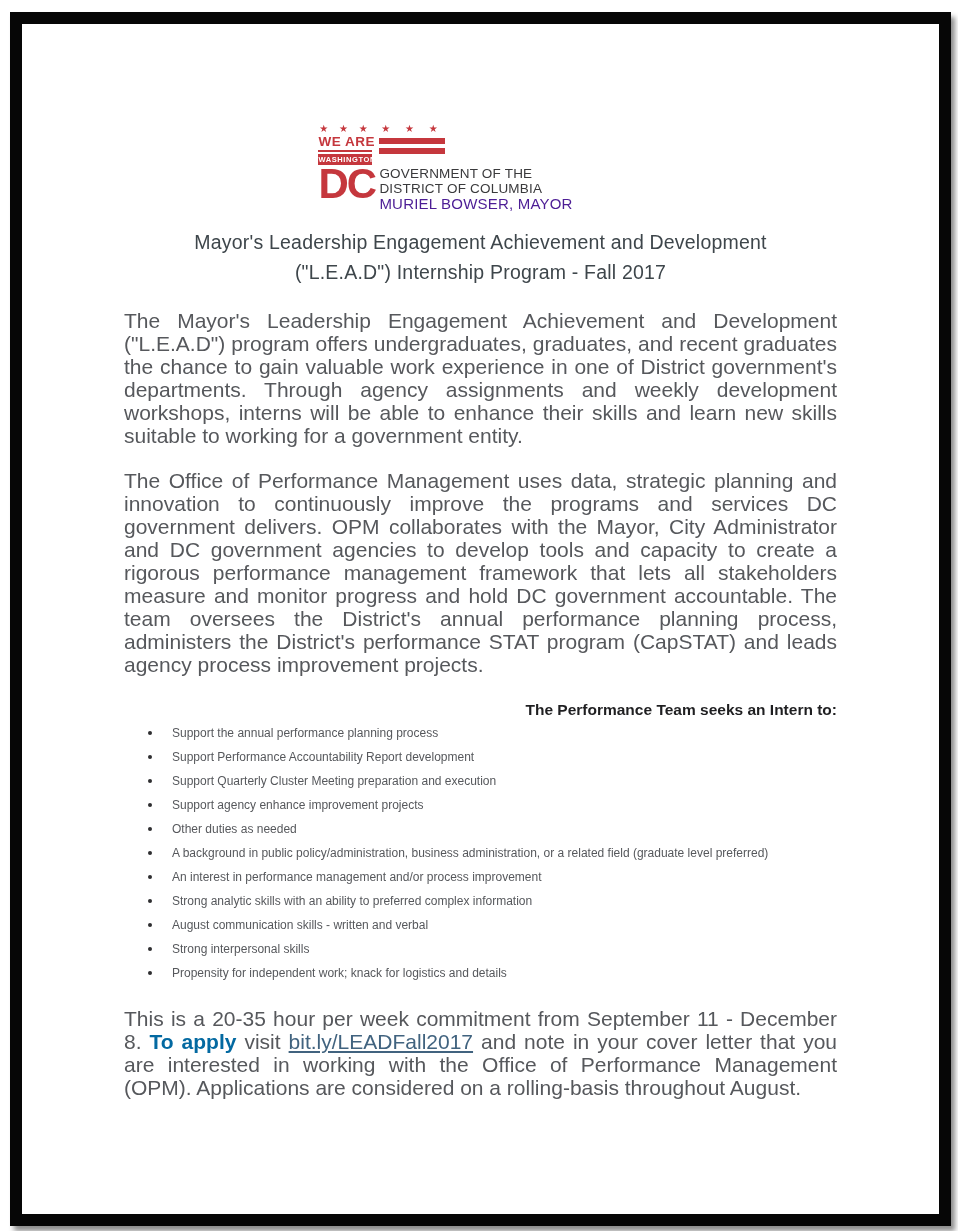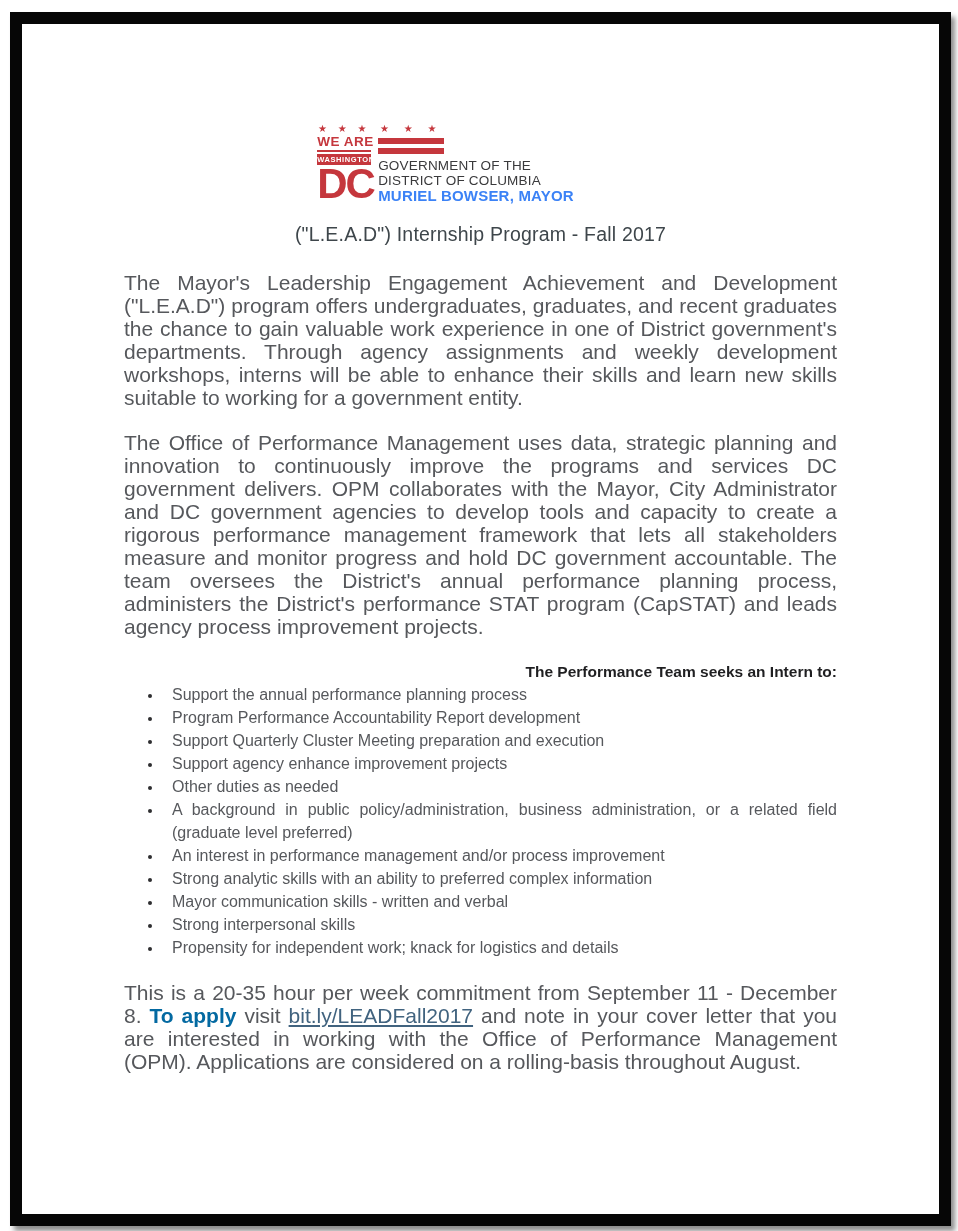--- a/index.html
+++ b/index.html
@@ -87,31 +87,31 @@
     align-items: flex-start;
     padding-top: 0px;
   }
   .flag { width: 66px; }
   .flag-stars { letter-spacing: 6px; }
   .flag-bar {
     height: 6px;
     background: var(--brand-red, #C5373D);
     margin-top: 4px;
   }
-  .gov-text { margin-top: 5px; }
+  .gov-text { margin-top: 13px; }
   .gov-line {
     color: #3a3a3c;
     font-size: 13.5px;
     line-height: 14.5px;
     letter-spacing: 0.2px;
     white-space: nowrap;
   }
   .gov-mayor {
-    color: #3b82f6;
-    font-weight: bold;
+    color: #4c1d95;
+    font-weight: normal;
     font-size: 15px;
     line-height: 16px;
     letter-spacing: 0.2px;
     white-space: nowrap;
   }
 
   
   .title {
     margin: 15px 0 0 0;
     text-align: center;
@@ -138,21 +138,21 @@
     font-weight: bold;
     color: var(--heading-text, #1F1F21);
     text-align: right;
   }
   ul.bullets {
     margin: 0;
     padding: 0 0 0 39px;
     list-style: disc;
   }
   ul.bullets li {
-    font-size: 16px;
+    font-size: 12px;
     line-height: 23px;
     text-align: justify;
     color: var(--body-text, #56585C);
     padding-left: 9px;
   }
   ul.bullets li::marker { color: #2e2e30; font-size: 14px; }
 
   .closing strong { color: #0369a1; font-weight: bold; }
   .link {
     color: var(--link-color, #41637F);
@@ -182,41 +182,42 @@
           </div>
           <div class="gov-text">
             <div class="gov-line">GOVERNMENT OF THE</div>
             <div class="gov-line">DISTRICT OF COLUMBIA</div>
             <div class="gov-mayor">MURIEL BOWSER, MAYOR</div>
           </div>
         </div>
       </header>
 
       <h1 class="title">
+        <span class="title-line">Mayor's Leadership Engagement Achievement and Development</span>
         <span class="title-line">("L.E.A.D") Internship Program - Fall 2017</span>
       </h1>
 
       <p class="body-para">The Mayor's Leadership Engagement Achievement and Development ("L.E.A.D") program offers undergraduates, graduates, and recent graduates the chance to gain valuable work experience in one of District government's departments. Through agency assignments and weekly development workshops, interns will be able to enhance their skills and learn new skills suitable to working for a government entity.</p>
 
       <p class="body-para">The Office of Performance Management uses data, strategic planning and innovation to continuously improve the programs and services DC government delivers. OPM collaborates with the Mayor, City Administrator and DC government agencies to develop tools and capacity to create a rigorous performance management framework that lets all stakeholders measure and monitor progress and hold DC government accountable. The team oversees the District's annual performance planning process, administers the District's performance STAT program (CapSTAT) and leads agency process improvement projects.</p>
 
       <h2 class="section-heading">The Performance Team seeks an Intern to:</h2>
       <ul class="bullets">
         <li>Support the annual performance planning process</li>
-        <li>Program Performance Accountability Report development</li>
+        <li>Support Performance Accountability Report development</li>
         <li>Support Quarterly Cluster Meeting preparation and execution</li>
         <li>Support agency enhance improvement projects</li>
         <li>Other duties as needed</li>
       </ul>
 
       <ul class="bullets">
         <li>A background in public policy/administration, business administration, or a related field (graduate level preferred)</li>
         <li>An interest in performance management and/or process improvement</li>
         <li>Strong analytic skills with an ability to preferred complex information</li>
-        <li>Mayor communication skills - written and verbal</li>
+        <li>August communication skills - written and verbal</li>
         <li>Strong interpersonal skills</li>
         <li>Propensity for independent work; knack for logistics and details</li>
       </ul>
 
       <p class="body-para closing"><span>This is a 20-35 hour per week commitment from September 11 - December 8. </span><strong>To apply</strong><span> visit </span><a class="link" href="#">bit.ly/LEADFall2017</a><span> and note in your cover letter that you are interested in working with the Office of Performance Management (OPM). Applications are considered on a rolling-basis throughout August.</span></p>
 
     </div>
   </div>
 </div>
 

